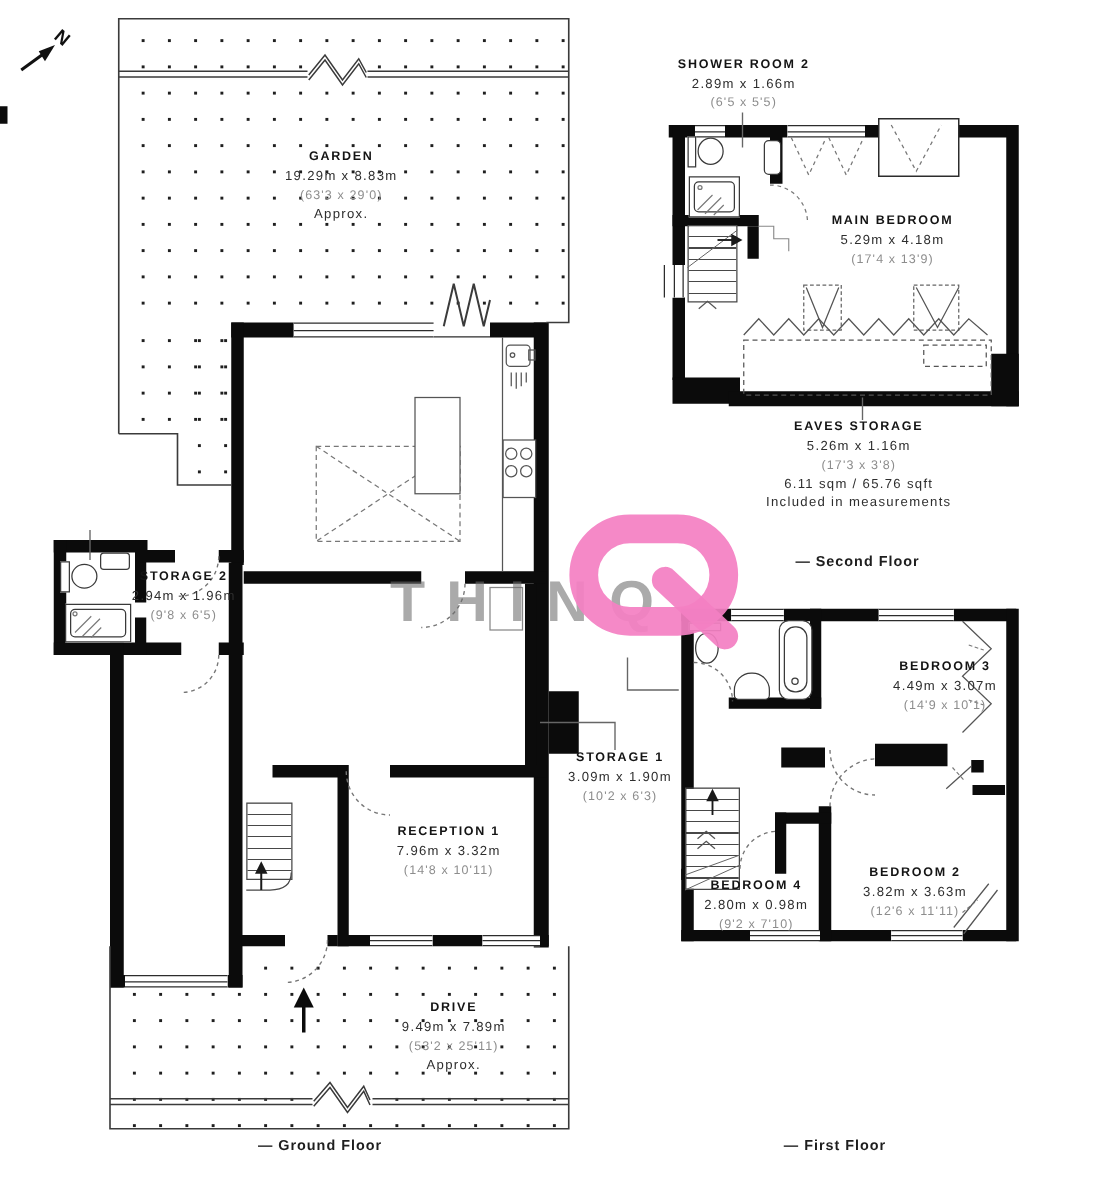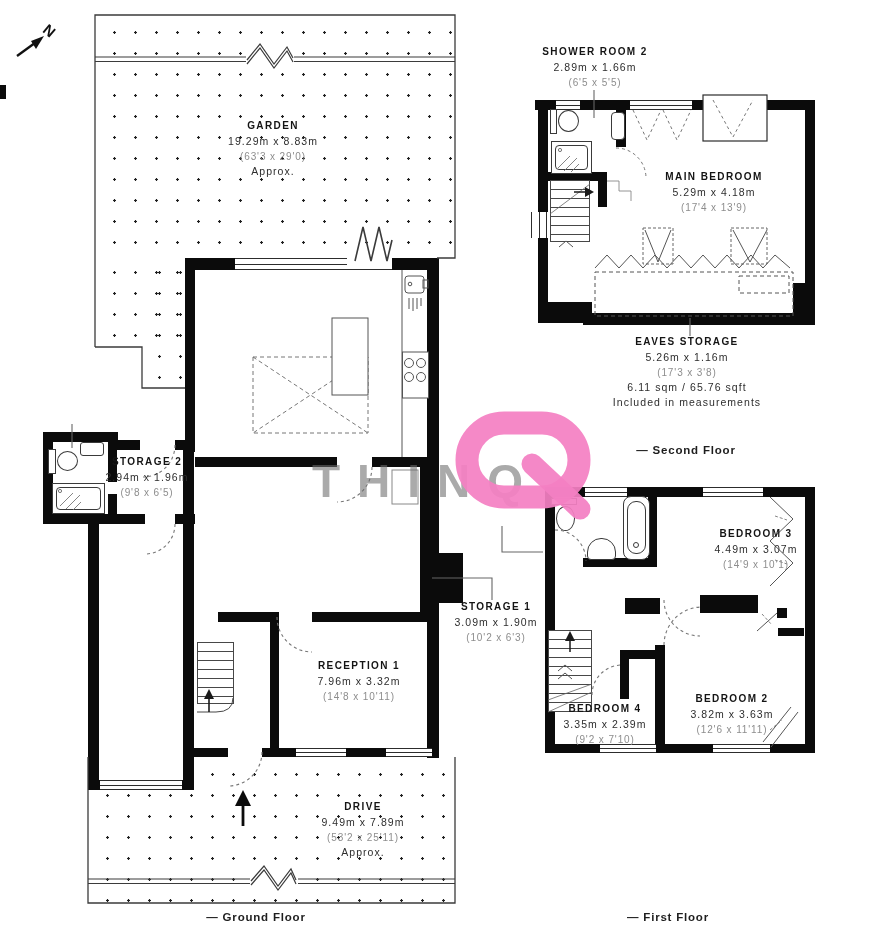--- a/index.html
+++ b/index.html
@@ -326,18 +326,18 @@
     <div class="rd">4.49m x 3.07m</div>
     <div class="ri">(14'9 x 10'1)</div>
   </div>
   <div class="lbl" style="left:732px;top:659px;margin-top:32px;">
     <div class="rn">BEDROOM 2</div>
     <div class="rd">3.82m x 3.63m</div>
     <div class="ri">(12'6 x 11'11)</div>
   </div>
   <div class="lbl" style="left:605px;top:701px;">
     <div class="rn">BEDROOM 4</div>
-    <div class="rd">3.35m x 2.39m</div>
+    <div class="rd">2.80m x 0.98m</div>
     <div class="ri">(9'2 x 7'10)</div>
   </div>
   <div class="cap" style="left:668px;top:911px;">— First Floor</div>
 
 </div>
 
 </body></html>

